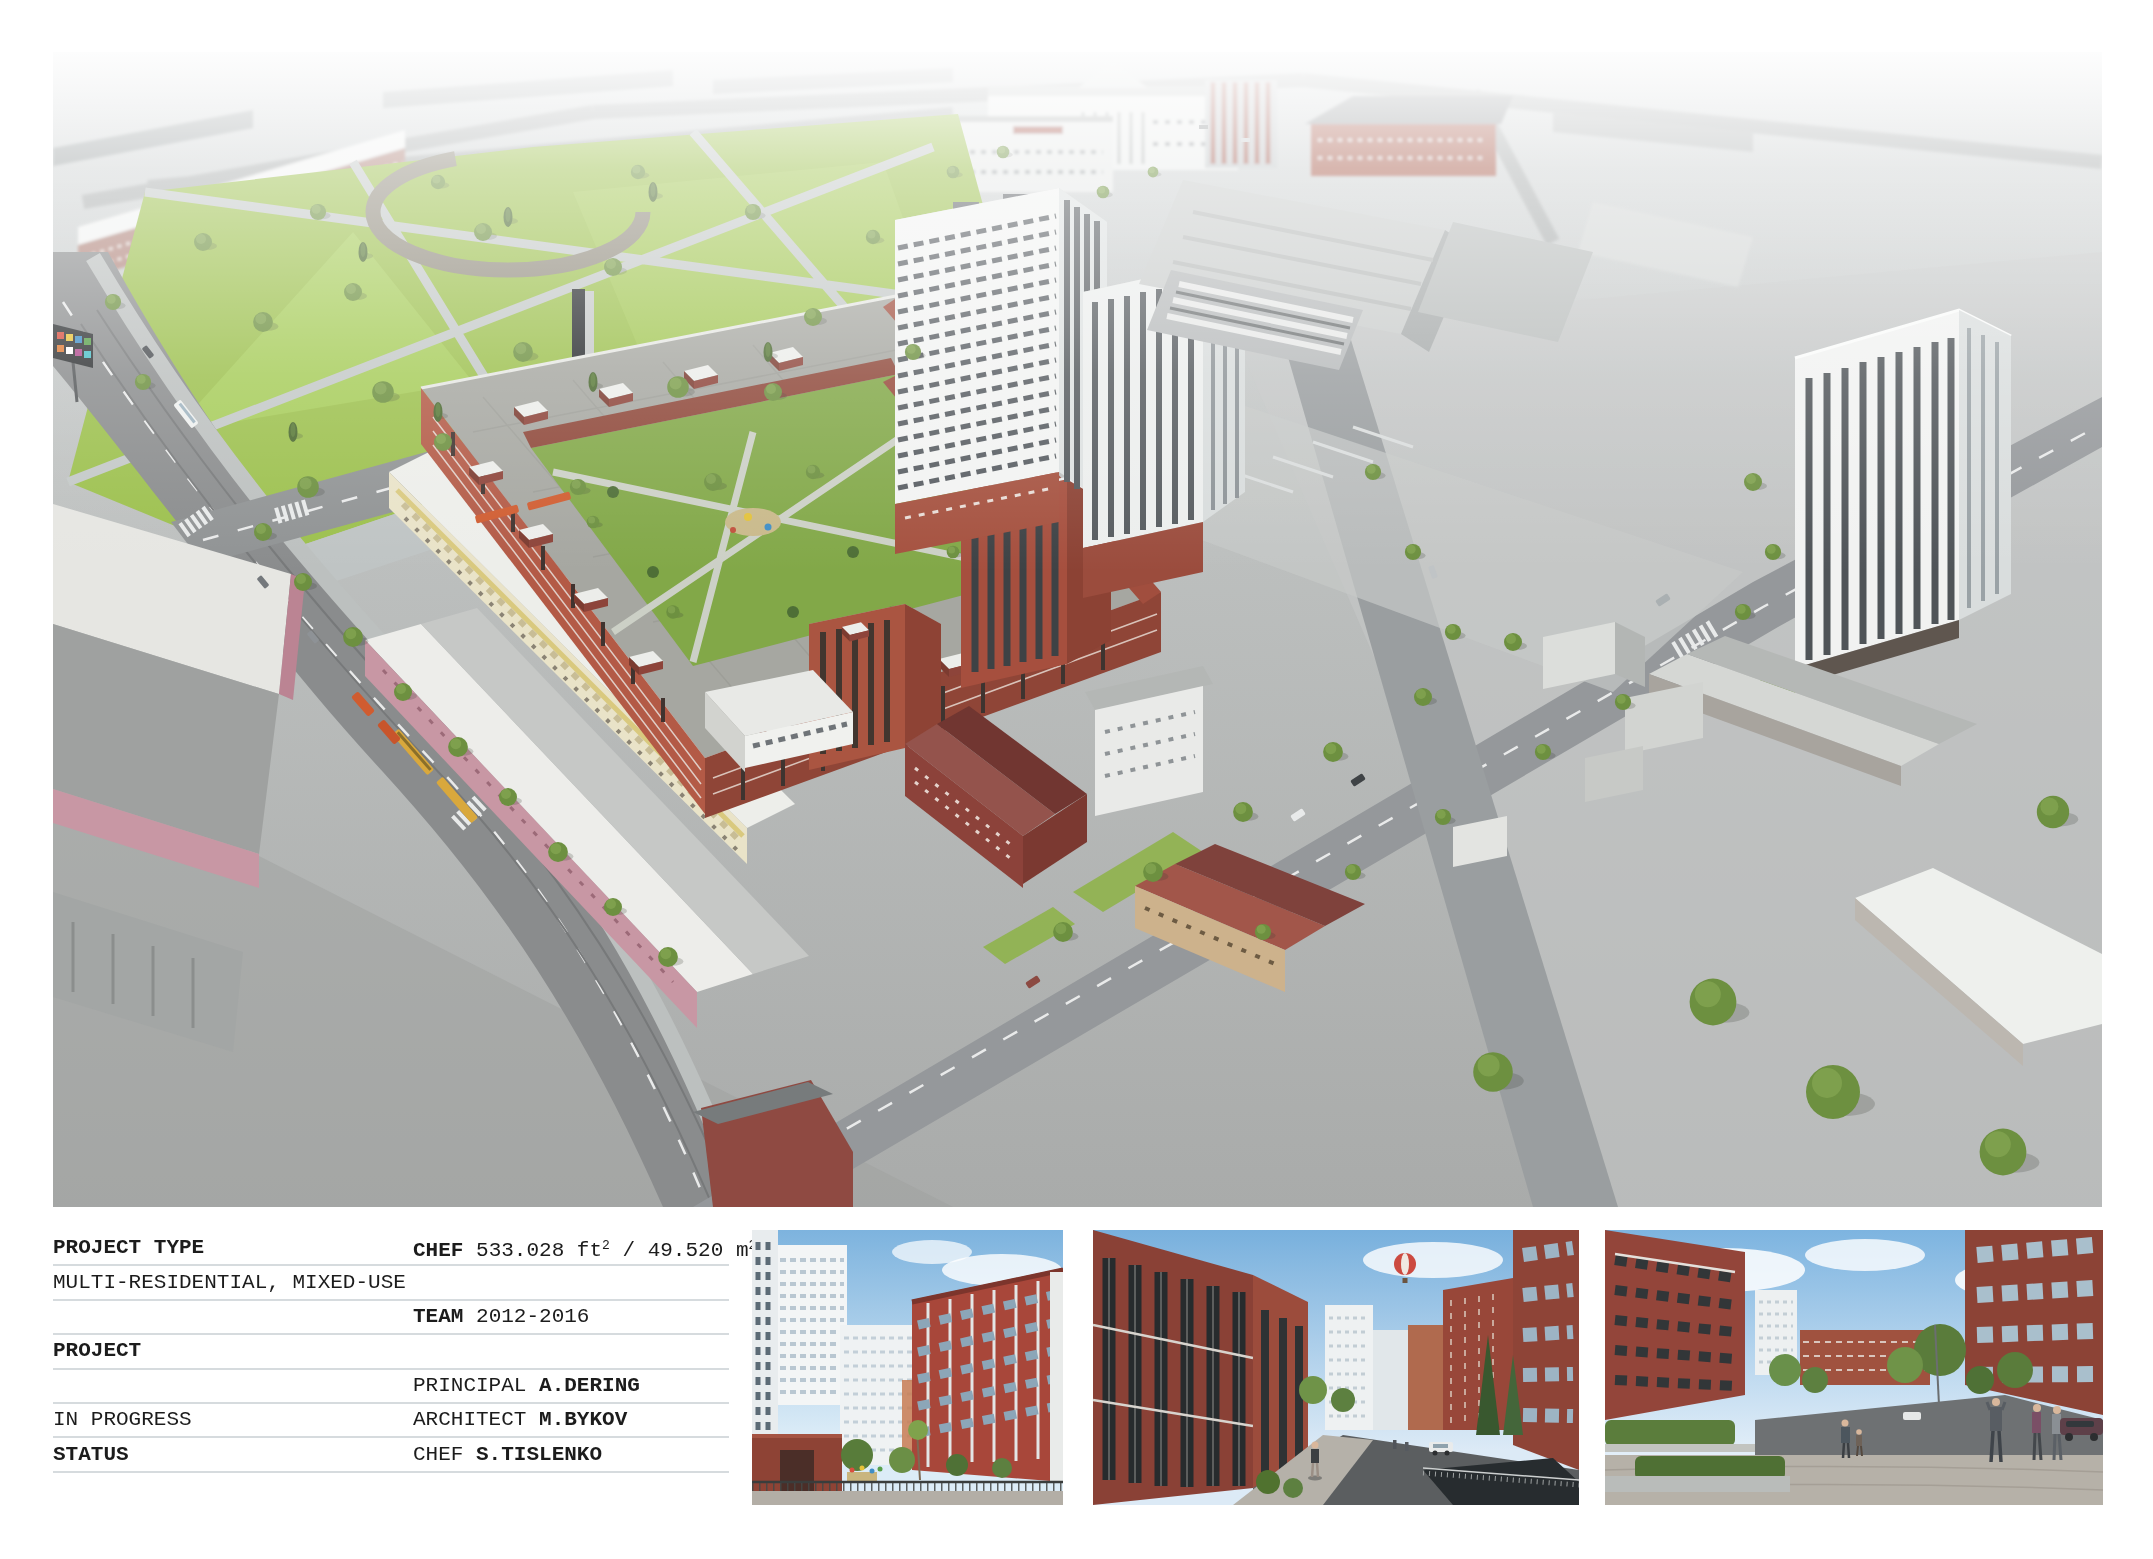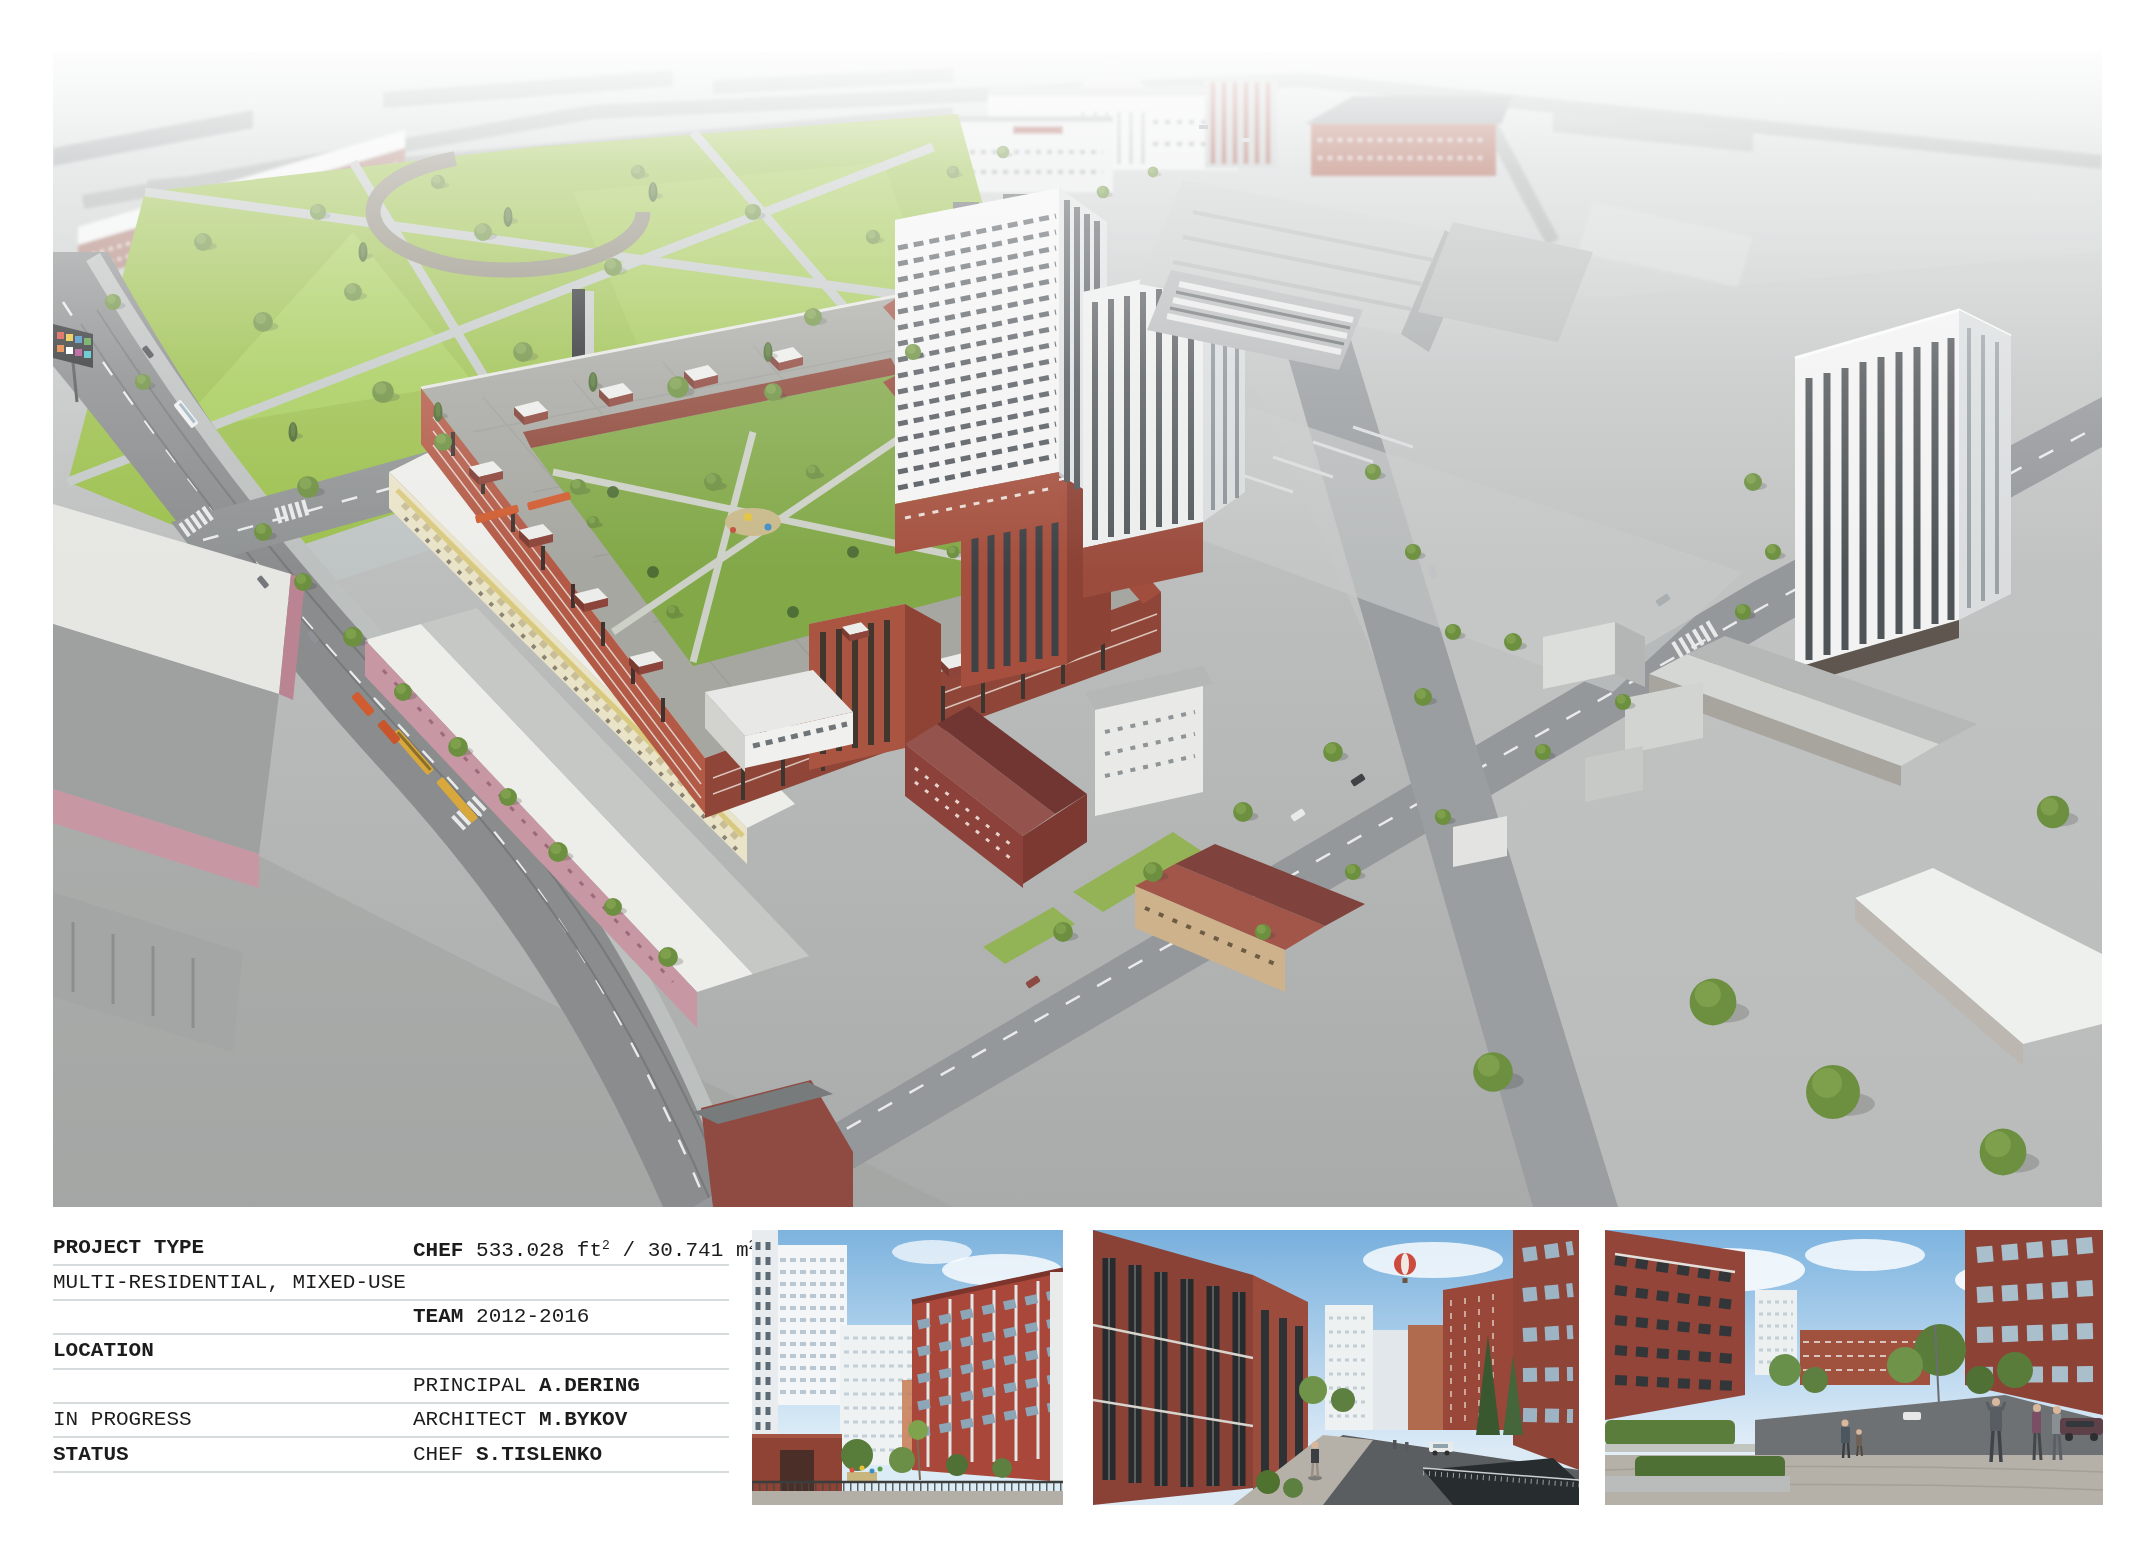--- a/index.html
+++ b/index.html
@@ -424,32 +424,32 @@
           <rect x="1188" y="86" width="9" height="4" fill="#caccce"></rect>
     </g>
 
     <rect width="2049" height="1155" fill="url(#gFog)"></rect>
   </svg>
   </div>
 
   <div class="info-table" id="info-table">
       <div class="info-row">
         <div class="cell-left"><span class="b">PROJECT TYPE</span></div>
-        <div class="cell-right"><span class="b">CHEF</span><span> 533.028 ft</span><span class="sup">2</span><span> / 30.741 m</span><span class="sup">2</span></div>
+        <div class="cell-right"><span class="b">CHEF</span><span> 533.028 ft</span><span class="sup">2</span><span> / 49.520 m</span><span class="sup">2</span></div>
       </div>
       <div class="info-row">
         <div class="cell-left"><span>MULTI-RESIDENTIAL, MIXED-USE</span></div>
         <div class="cell-right"></div>
       </div>
       <div class="info-row">
         <div class="cell-left"></div>
         <div class="cell-right"><span class="b">TEAM</span><span> 2012-2016</span></div>
       </div>
       <div class="info-row">
-        <div class="cell-left"><span class="b">LOCATION</span></div>
+        <div class="cell-left"><span class="b">PROJECT</span></div>
         <div class="cell-right"></div>
       </div>
       <div class="info-row">
         <div class="cell-left"></div>
         <div class="cell-right"><span>PRINCIPAL </span><span class="b">A.DERING</span></div>
       </div>
       <div class="info-row">
         <div class="cell-left"><span>IN PROGRESS</span></div>
         <div class="cell-right"><span>ARCHITECT </span><span class="b">M.BYKOV</span></div>
       </div>

